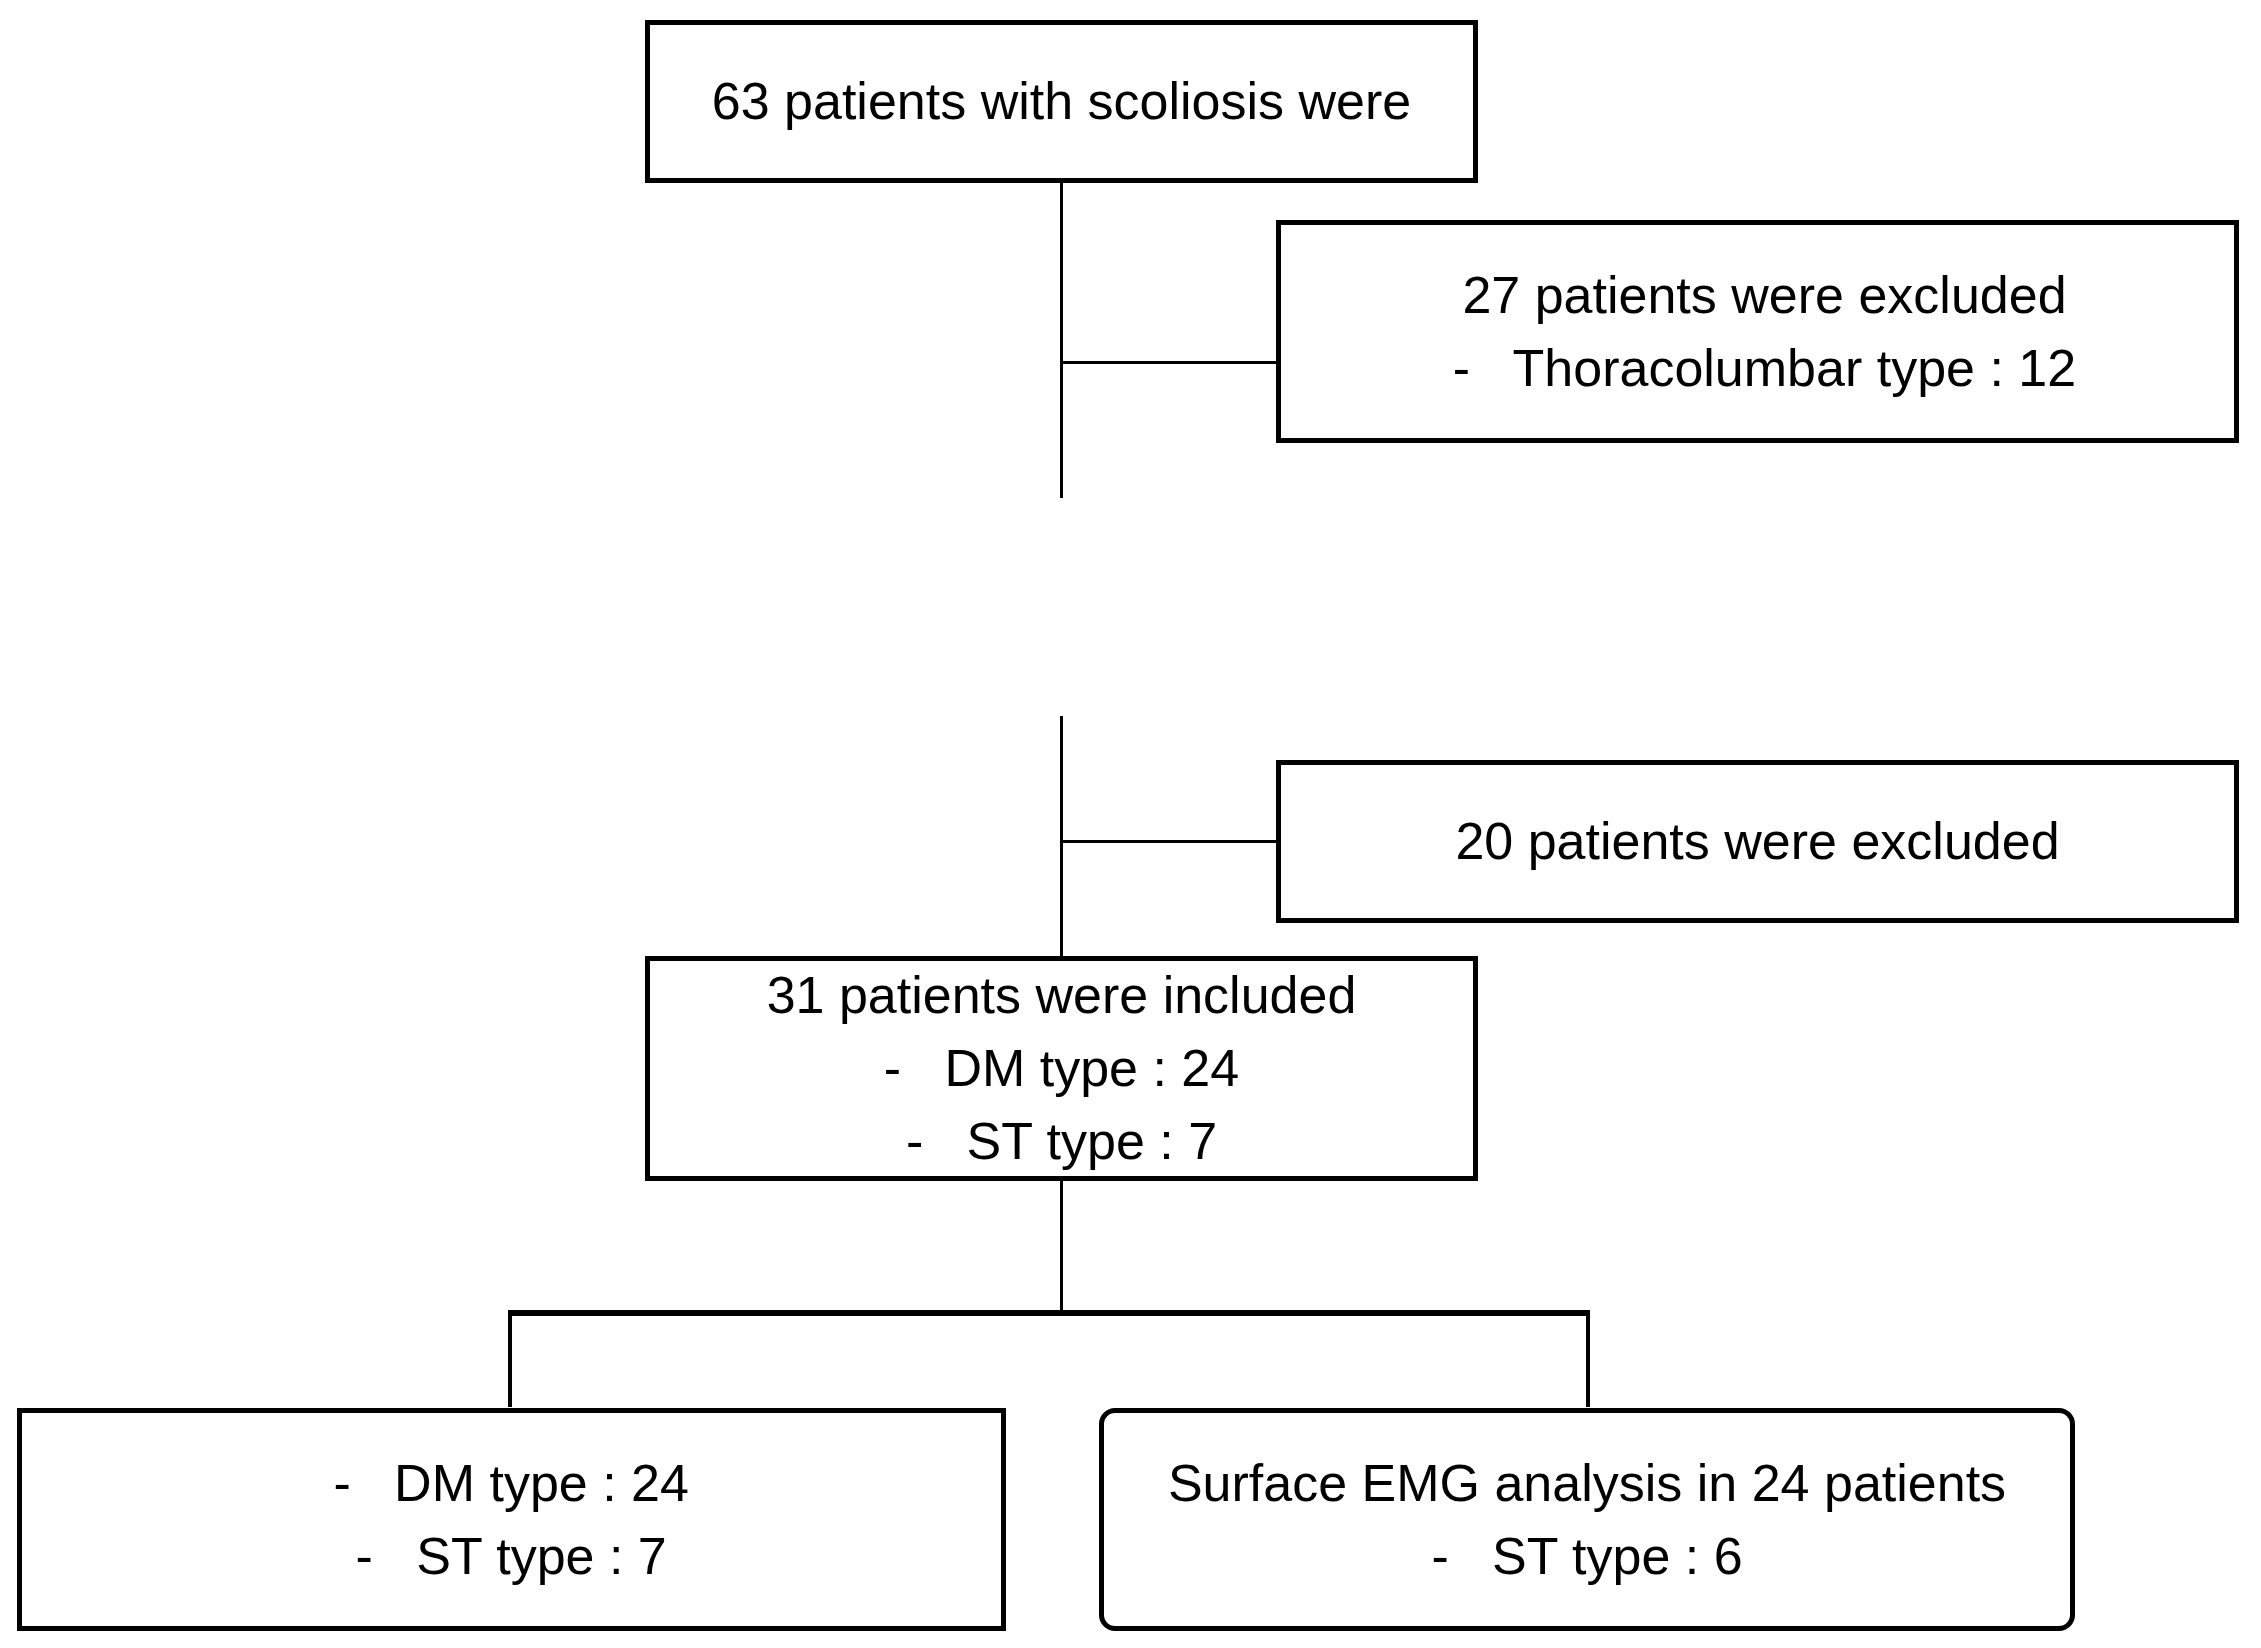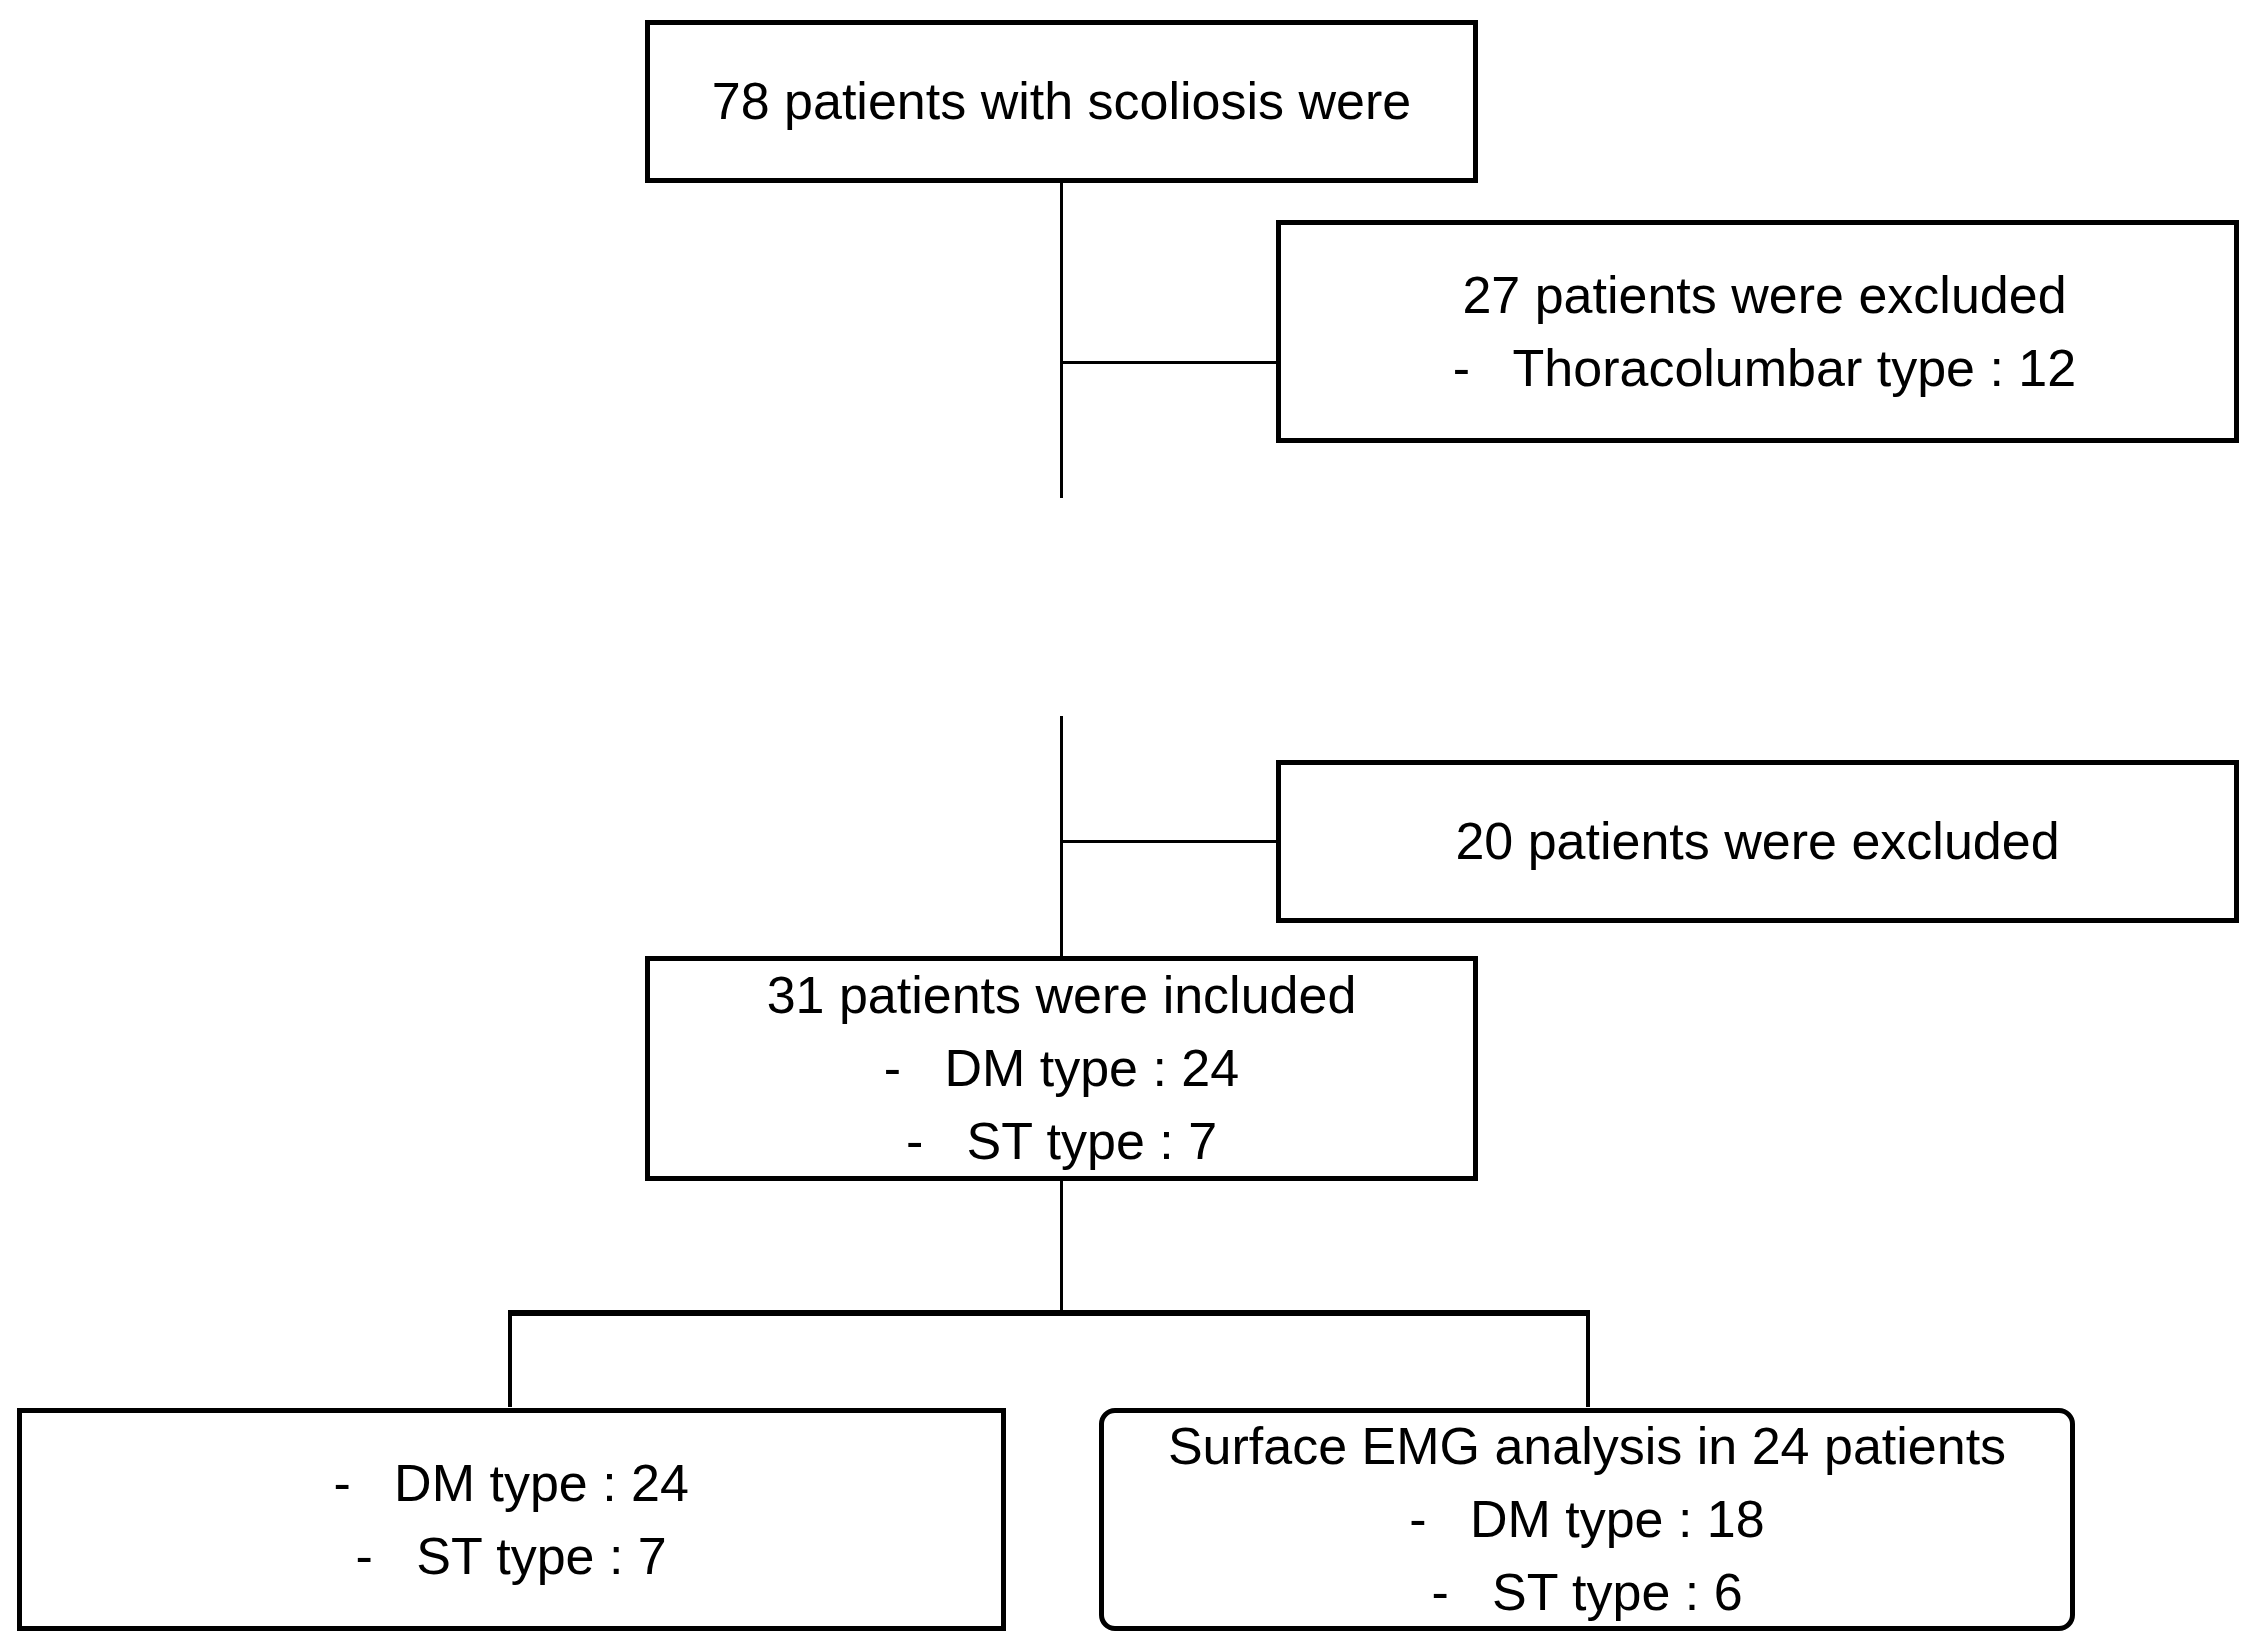--- a/index.html
+++ b/index.html
@@ -75,21 +75,21 @@
   <div class="connector" id="conn-v1"></div>
   <div class="connector" id="conn-h1"></div>
   <div class="connector" id="conn-v2"></div>
   <div class="connector" id="conn-h2"></div>
   <div class="connector" id="conn-v3"></div>
   <div class="connector" id="conn-hsplit"></div>
   <div class="connector" id="conn-dropL"></div>
   <div class="connector" id="conn-dropR"></div>
 
   <div class="flow-box" id="box-screened">
-    <div class="box-line">78 patients with scoliosis were</div>
+    <div class="box-line">63 patients with scoliosis were</div>
   </div>
 
   <div class="flow-box" id="box-excluded-1">
     <div class="box-line">27 patients were excluded</div>
     <div class="box-line">-   Thoracolumbar type : 12</div>
   </div>
 
 
   <div class="flow-box" id="box-excluded-2">
     <div class="box-line">20 patients were excluded</div>
@@ -101,18 +101,17 @@
     <div class="box-line">-   ST type : 7</div>
   </div>
 
   <div class="flow-box" id="box-eos">
     <div class="box-line">-   DM type : 24</div>
     <div class="box-line">-   ST type : 7</div>
   </div>
 
   <div class="flow-box" id="box-emg">
     <div class="box-line">Surface EMG analysis in 24 patients</div>
-    <div class="box-line">-   DM type : 18</div>
     <div class="box-line">-   ST type : 6</div>
   </div>
 
 </div>
 
 
 </body></html>

